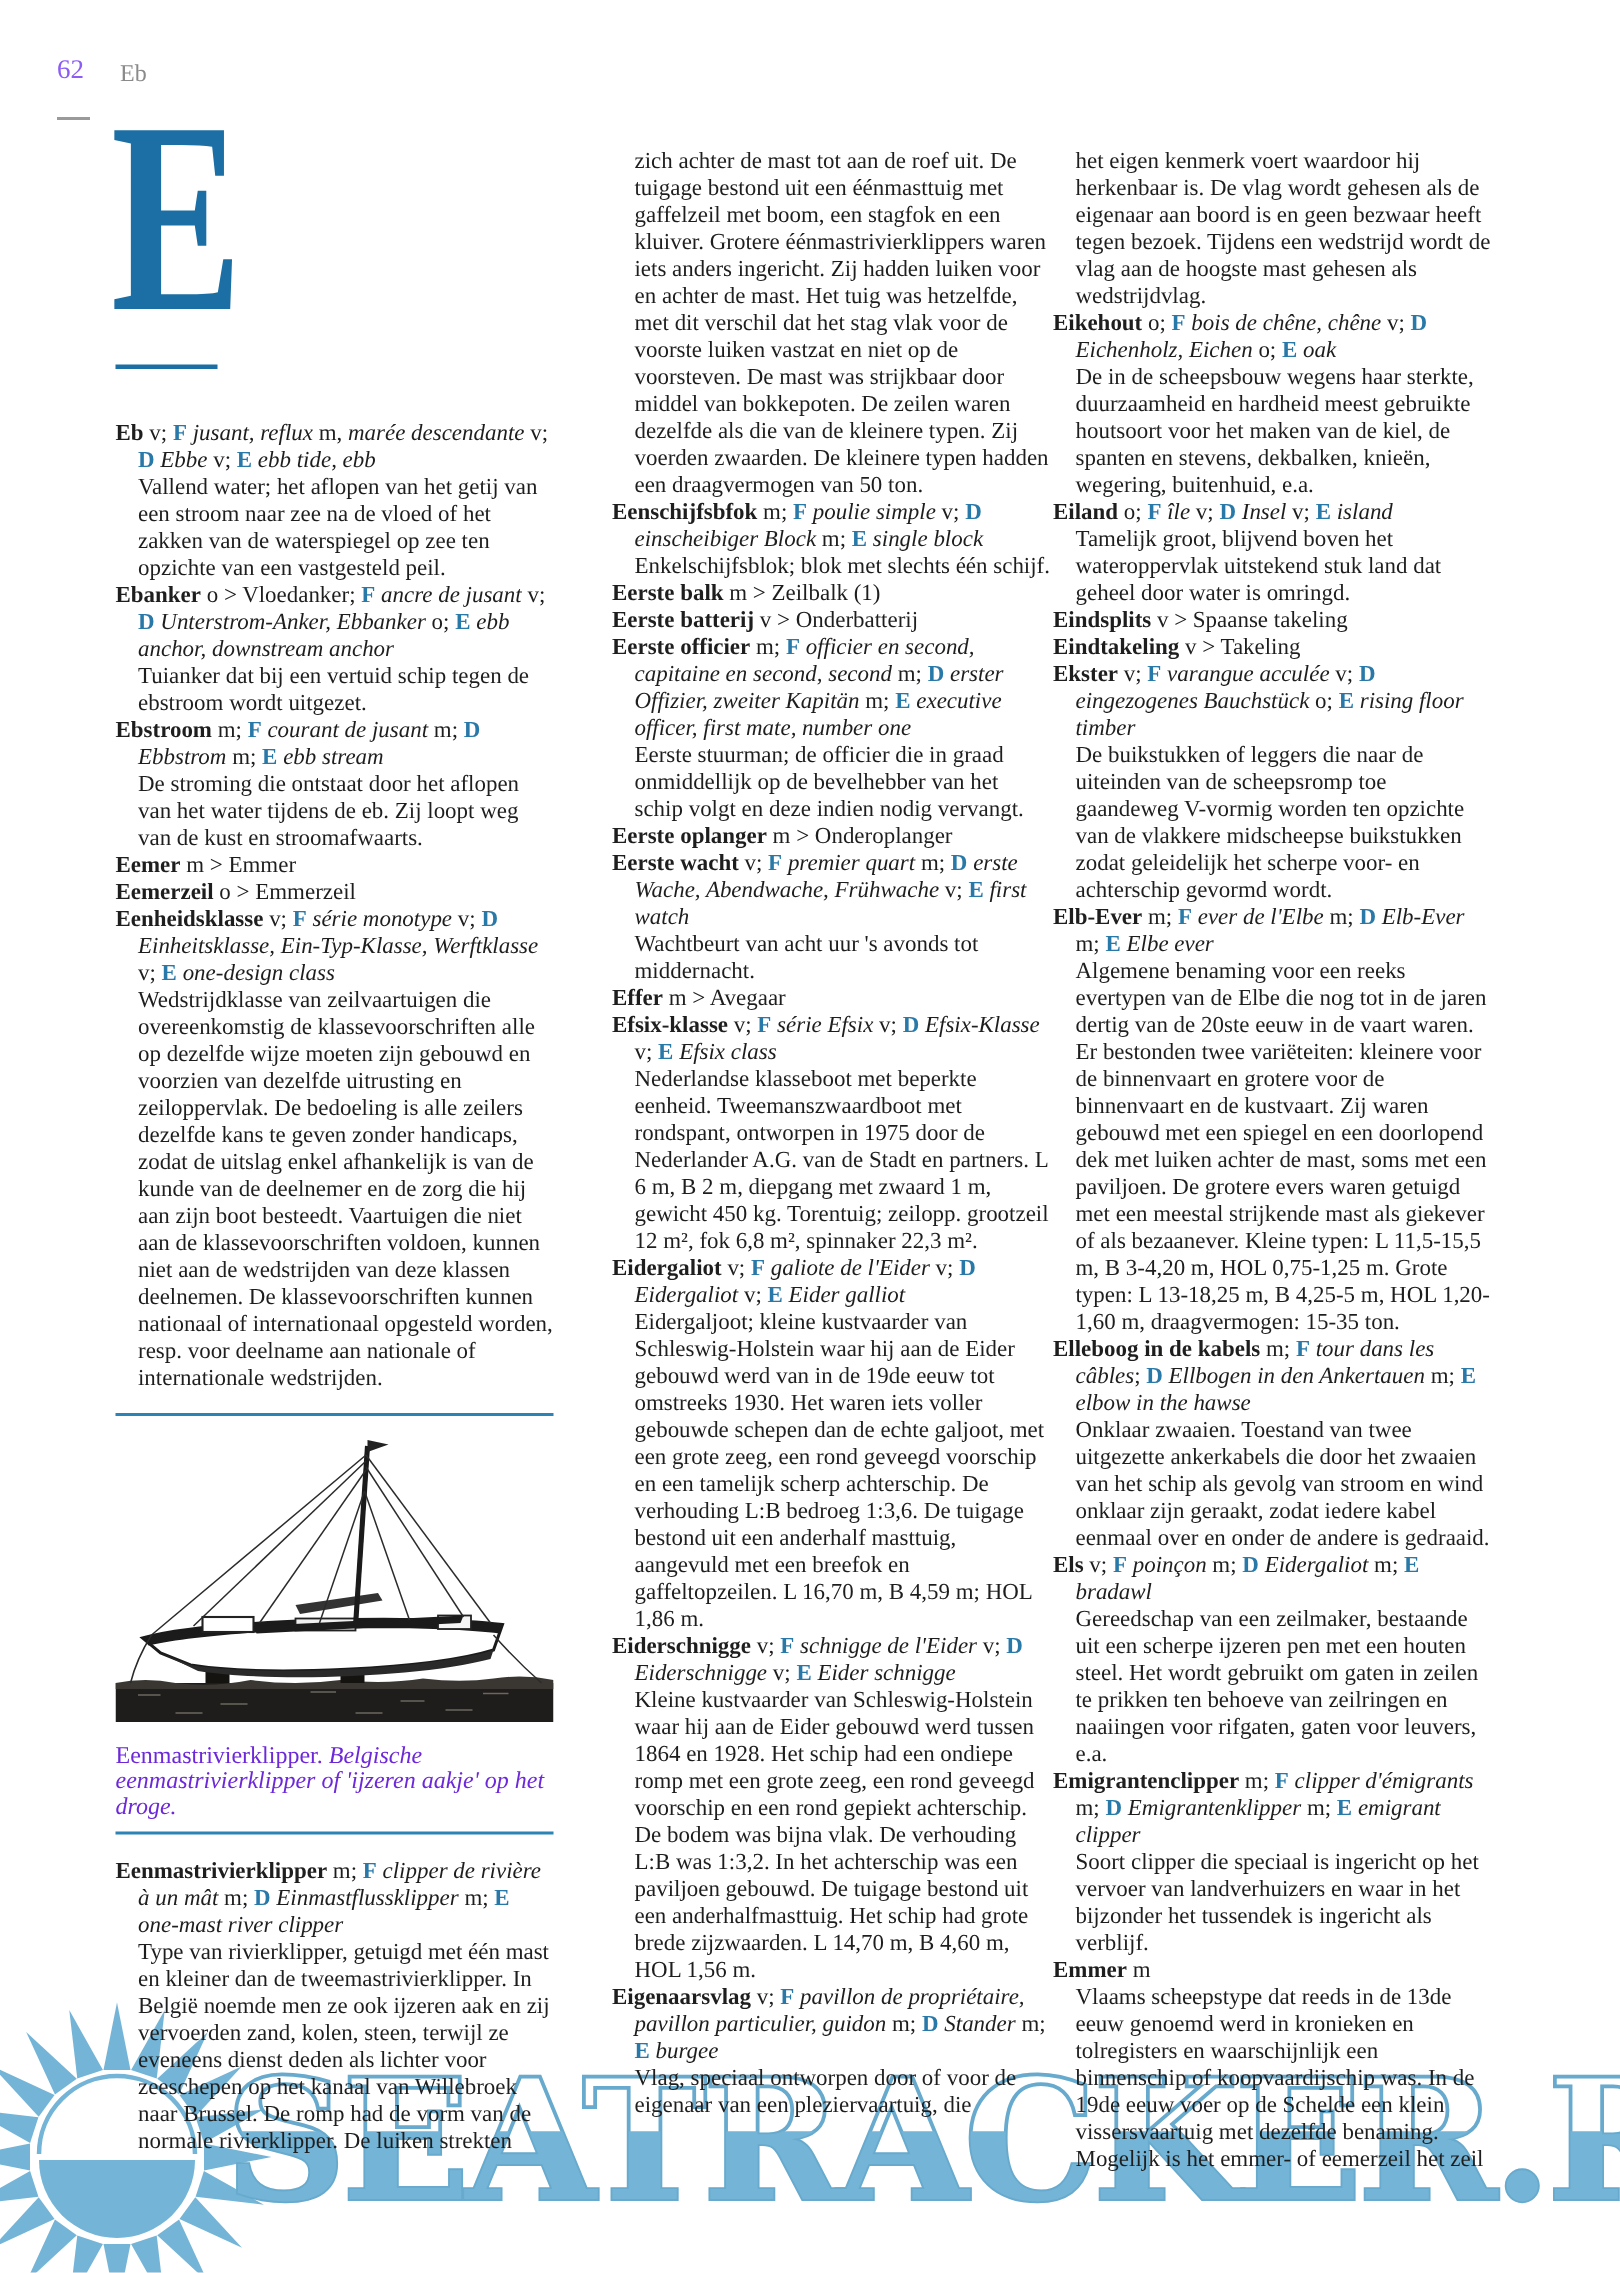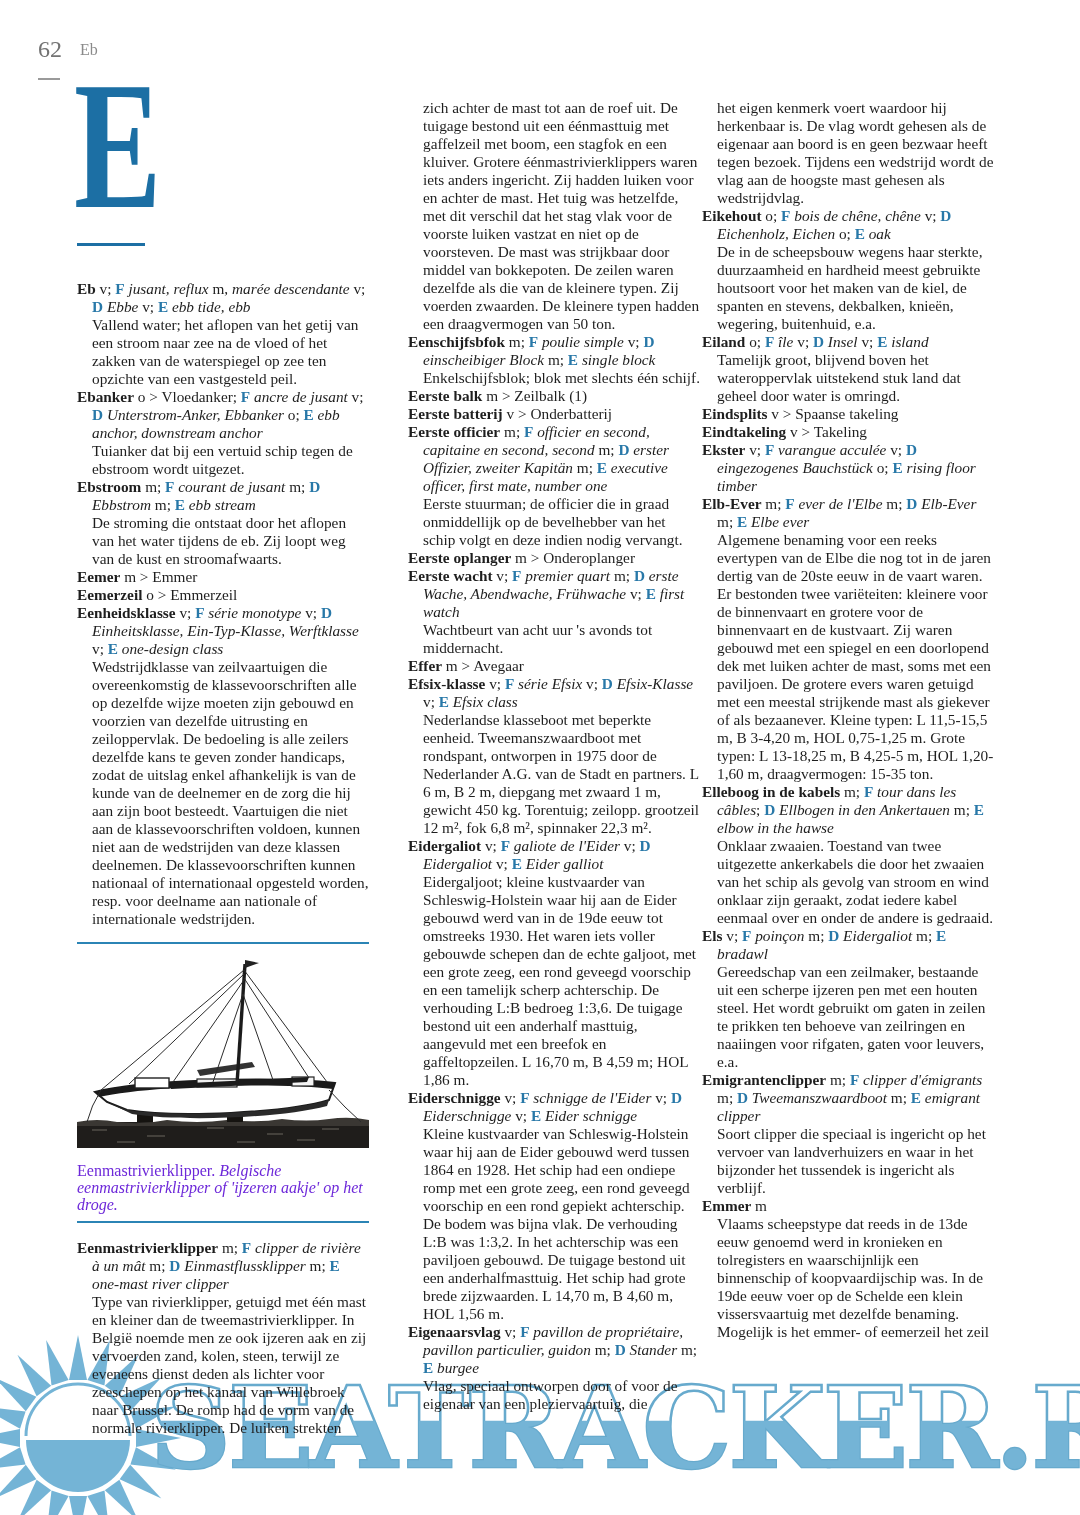--- a/index.html
+++ b/index.html
@@ -1,21 +1,21 @@
 <!DOCTYPE html>
 <html><head>
 <meta charset="utf-8">
 <style>
   html,body{margin:0;padding:0;}
   body{
     width:1080px;height:1515px;position:relative;background:#ffffff;
     font-family:"Liberation Serif",serif;overflow:hidden;
   }
   
-  .pagenum{position:absolute;left:38px;top:36px;font-size:24px;color:#737373;}
+  .pagenum{position:absolute;left:38px;top:36px;font-size:18px;color:#8b5cf6;}
   .guideword{position:absolute;left:80px;top:41px;font-size:16px;color:#8a8a8a;}
   .headrule{position:absolute;left:38px;top:78px;width:22px;height:2px;background:#9a9a9a;}
   
   .bigletter{
     position:absolute;left:74px;top:66px;font-size:182px;line-height:160px;
     font-weight:bold;color:#1c6fa4;transform:scaleX(0.72);transform-origin:left top;
   }
   .bigletter-rule{position:absolute;left:77px;top:243px;width:68px;height:3px;background:#1c6fa4;}
   
   .col{
@@ -230,34 +230,35 @@
       <div class="deftext">Tamelijk groot, blijvend boven het wateroppervlak uitstekend stuk land dat geheel door water is omringd.</div>
     </div>
     <div class="entry">
       <div class="head"><span class="hw">Eindsplits</span><span class="pl"> v &gt; Spaanse takeling</span></div>
     </div>
     <div class="entry">
       <div class="head"><span class="hw">Eindtakeling</span><span class="pl"> v &gt; Takeling</span></div>
     </div>
     <div class="entry">
       <div class="head"><span class="hw">Ekster</span><span class="pl"> v; </span><span class="lang">F</span><span class="it"> varangue acculée</span><span class="pl"> v; </span><span class="lang">D</span><span class="it"> eingezogenes Bauchstück</span><span class="pl"> o; </span><span class="lang">E</span><span class="it"> rising floor timber</span></div>
+      <div class="deftext">De buikstukken of leggers die naar de uiteinden van de scheepsromp toe gaandeweg V-vormig worden ten opzichte van de vlakkere midscheepse buikstukken zodat geleidelijk het scherpe voor- en achterschip gevormd wordt.</div>
     </div>
     <div class="entry">
       <div class="head"><span class="hw">Elb-Ever</span><span class="pl"> m; </span><span class="lang">F</span><span class="it"> ever de l'Elbe</span><span class="pl"> m; </span><span class="lang">D</span><span class="it"> Elb-Ever</span><span class="pl"> m; </span><span class="lang">E</span><span class="it"> Elbe ever</span></div>
       <div class="deftext">Algemene benaming voor een reeks evertypen van de Elbe die nog tot in de jaren dertig van de 20ste eeuw in de vaart waren. Er bestonden twee variëteiten: kleinere voor de binnenvaart en grotere voor de binnenvaart en de kustvaart. Zij waren gebouwd met een spiegel en een doorlopend dek met luiken achter de mast, soms met een paviljoen. De grotere evers waren getuigd met een meestal strijkende mast als giekever of als bezaanever. Kleine typen: L 11,5-15,5 m, B 3-4,20 m, HOL 0,75-1,25 m. Grote typen: L 13-18,25 m, B 4,25-5 m, HOL 1,20-1,60 m, draagvermogen: 15-35 ton.</div>
     </div>
     <div class="entry">
       <div class="head"><span class="hw">Elleboog in de kabels</span><span class="pl"> m; </span><span class="lang">F</span><span class="it"> tour dans les câbles</span><span class="pl">; </span><span class="lang">D</span><span class="it"> Ellbogen in den Ankertauen</span><span class="pl"> m; </span><span class="lang">E</span><span class="it"> elbow in the hawse</span></div>
       <div class="deftext">Onklaar zwaaien. Toestand van twee uitgezette ankerkabels die door het zwaaien van het schip als gevolg van stroom en wind onklaar zijn geraakt, zodat iedere kabel eenmaal over en onder de andere is gedraaid.</div>
     </div>
     <div class="entry">
       <div class="head"><span class="hw">Els</span><span class="pl"> v; </span><span class="lang">F</span><span class="it"> poinçon</span><span class="pl"> m; </span><span class="lang">D</span><span class="it"> Eidergaliot</span><span class="pl"> m; </span><span class="lang">E</span><span class="it"> bradawl</span></div>
       <div class="deftext">Gereedschap van een zeilmaker, bestaande uit een scherpe ijzeren pen met een houten steel. Het wordt gebruikt om gaten in zeilen te prikken ten behoeve van zeilringen en naaiingen voor rifgaten, gaten voor leuvers, e.a.</div>
     </div>
     <div class="entry">
-      <div class="head"><span class="hw">Emigrantenclipper</span><span class="pl"> m; </span><span class="lang">F</span><span class="it"> clipper d'émigrants</span><span class="pl"> m; </span><span class="lang">D</span><span class="it"> Tweemanszwaardboot</span><span class="pl"> m; </span><span class="lang">E</span><span class="it"> emigrant clipper</span></div>
+      <div class="head"><span class="hw">Emigrantenclipper</span><span class="pl"> m; </span><span class="lang">F</span><span class="it"> clipper d'émigrants</span><span class="pl"> m; </span><span class="lang">D</span><span class="it"> Emigrantenklipper</span><span class="pl"> m; </span><span class="lang">E</span><span class="it"> emigrant clipper</span></div>
       <div class="deftext">Soort clipper die speciaal is ingericht op het vervoer van landverhuizers en waar in het bijzonder het tussendek is ingericht als verblijf.</div>
     </div>
     <div class="entry">
       <div class="head"><span class="hw">Emmer</span><span class="pl"> m</span></div>
       <div class="deftext">Vlaams scheepstype dat reeds in de 13de eeuw genoemd werd in kronieken en tolregisters en waarschijnlijk een binnenschip of koopvaardijschip was. In de 19de eeuw voer op de Schelde een klein vissersvaartuig met dezelfde benaming. Mogelijk is het emmer- of eemerzeil het zeil</div>
     </div>
   </div>
 
 </body></html>

